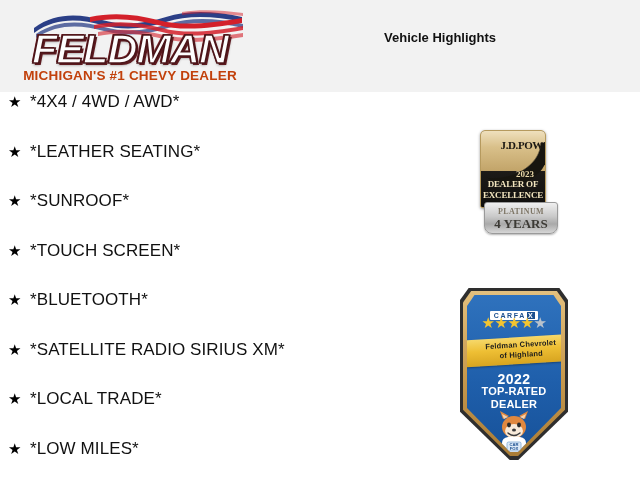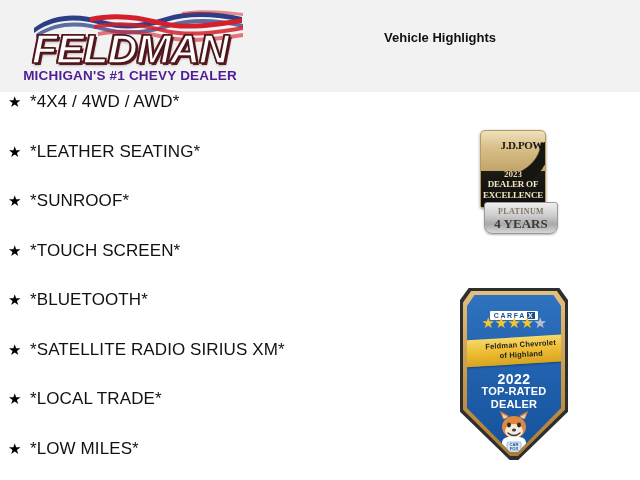--- a/index.html
+++ b/index.html
@@ -39,21 +39,21 @@
        2px 2px 0 #5d1a1f,
       -1px -1px 0 #7a2228,
        1px 2px 3px rgba(0,0,0,.45);
     line-height:42px;
     white-space:nowrap;
     transform:scaleX(1.04);
   }
   .logo-tagline {
     position:absolute; left:0; top:62px; width:232px;
     text-align:center;
-    font-size:13.5px; font-weight:bold; color:#4c1d95;
+    font-size:13.5px; font-weight:bold; color:#c2410c;
     letter-spacing:.2px; white-space:nowrap;
   }
 
   
   .page-title {
     position:absolute; left:290px; top:30px; width:300px;
     text-align:center;
     font-size:13px; font-weight:bold; color:#111;
   }
 
@@ -98,21 +98,21 @@
   }
   .jd-brand {
     position:absolute; left:0; top:8px; width:100%;
     text-align:center;
     font-family:"Liberation Serif", serif;
     font-size:11px; font-weight:bold; color:#1a1712;
     letter-spacing:-.4px;
     margin-left:16px;
   }
   .jd-year {
-    position:absolute; left:0; top:38px; width:100%;
+    position:absolute; left:12px; top:38px; width:100%;
     text-align:center;
     font-family:"Liberation Serif", serif;
     font-size:9px; font-weight:bold; color:#e8d7a8;
   }
   .jd-award {
     position:absolute; left:0; top:48px; width:100%;
     text-align:center;
     font-family:"Liberation Serif", serif;
     font-size:9px; font-weight:bold; color:#f1e4be;
     line-height:11px; letter-spacing:-.2px;

